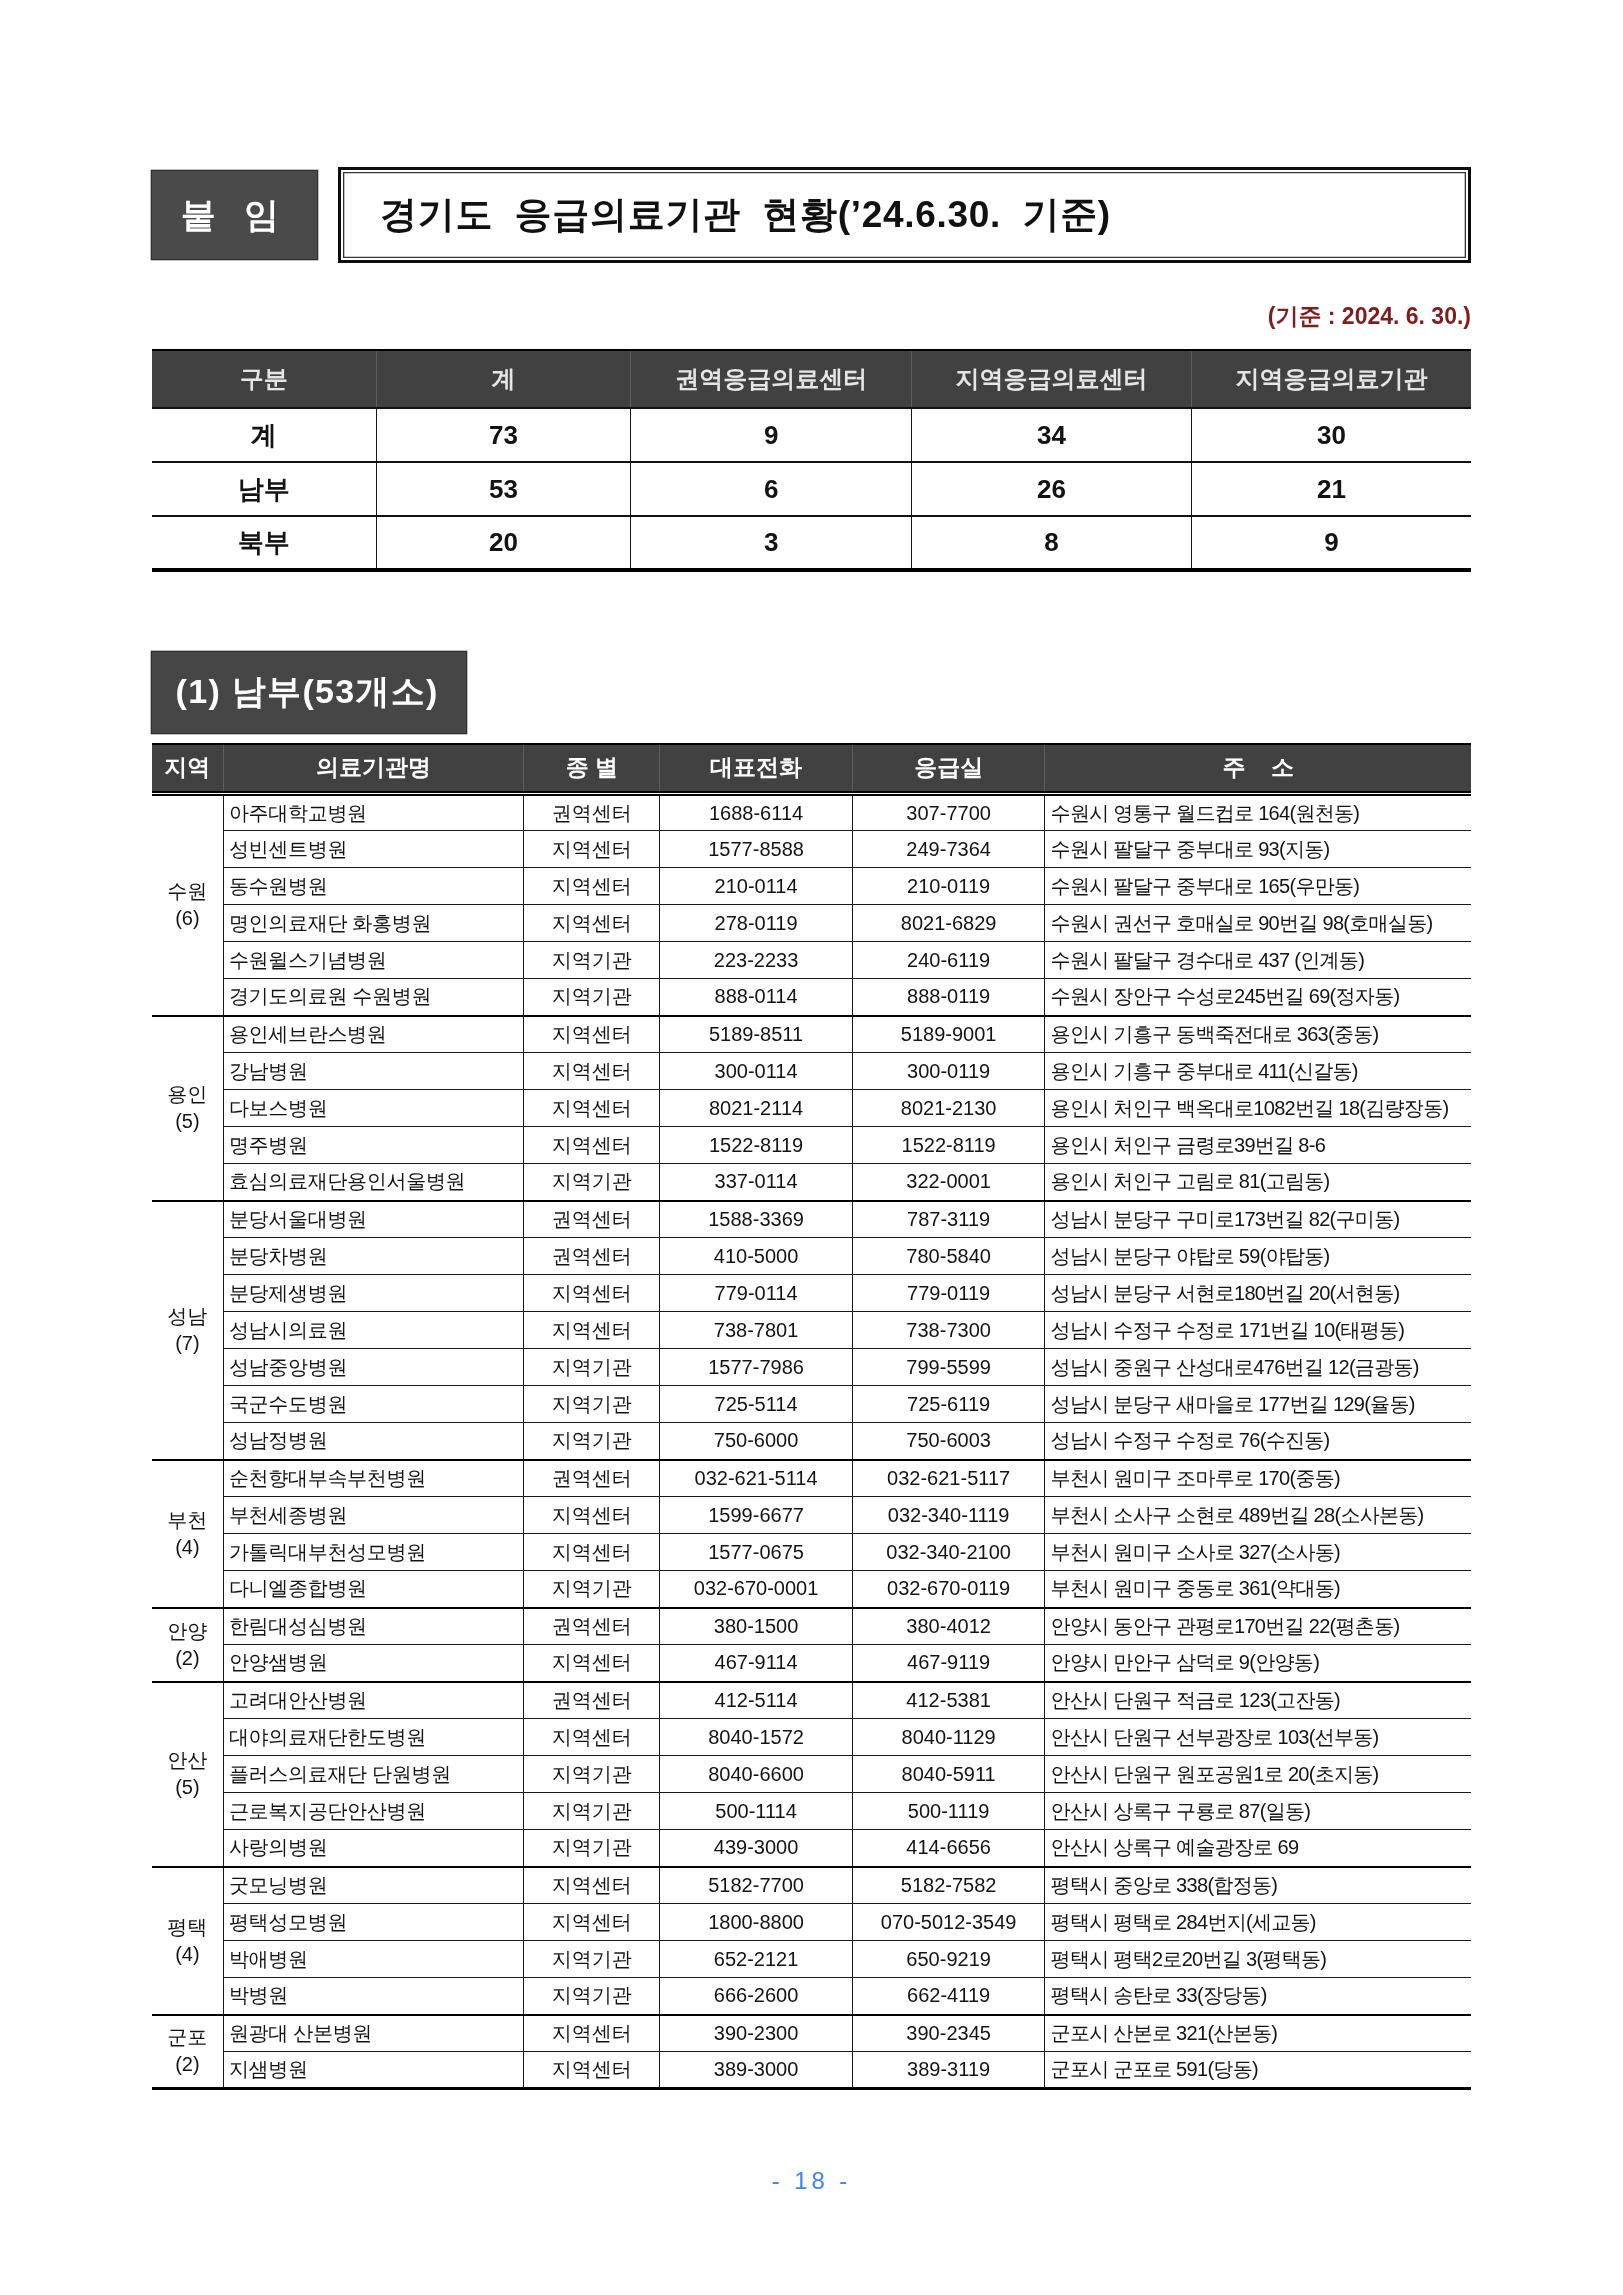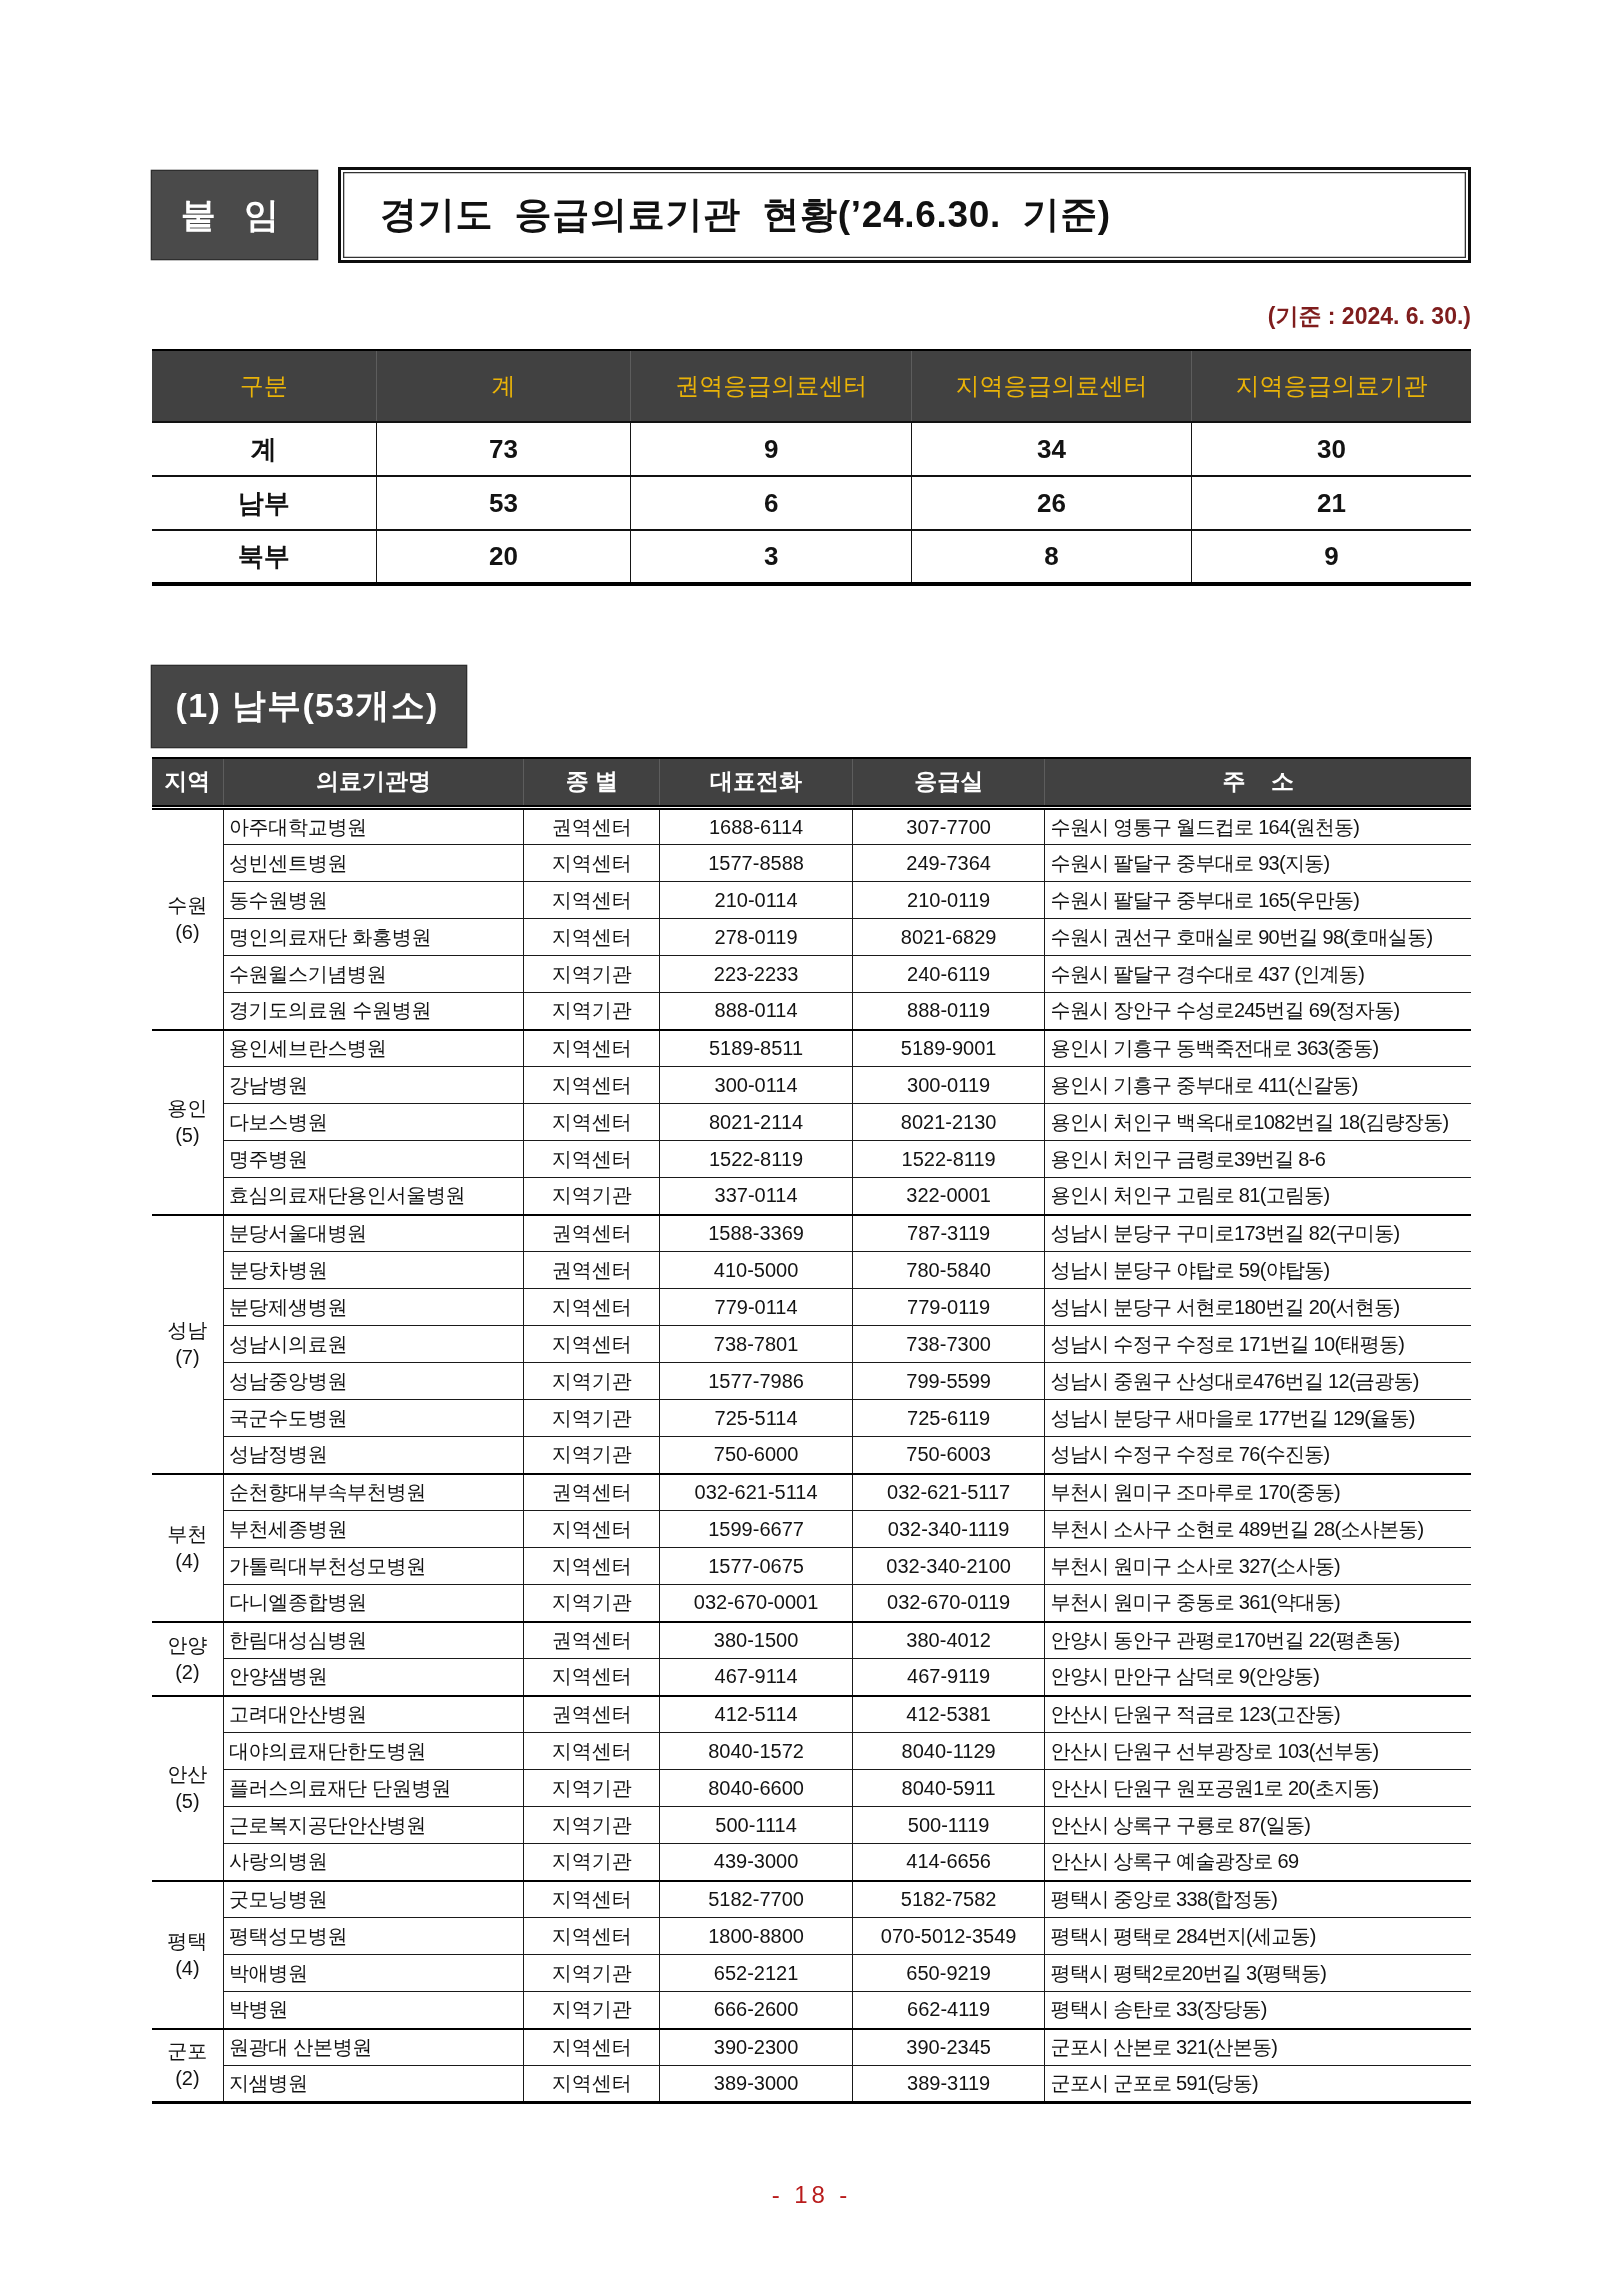--- a/index.html
+++ b/index.html
@@ -45,22 +45,22 @@
   }
 
   
   table { width: 100%; border-collapse: collapse; table-layout: fixed; }
   th, td { overflow: hidden; }
 
   
   .summary-table { margin-top: 17px; }
   .summary-table thead { border-top: 2.6px solid #000; border-bottom: 2px solid #111; }
   .summary-table th {
-    background: #414141; color: #eab308;
-    height: 72px; font-size: 24px; font-weight: normal;
+    background: #414141; color: #e5e5e5;
+    height: 58px; font-size: 24px; font-weight: bold;
     border-left: 1.3px solid #5d5d5d; border-right: 1.3px solid #5d5d5d;
     white-space: pre;
   }
   .summary-table th:first-child { border-left: none; }
   .summary-table th:last-child  { border-right: none; }
   .summary-table tbody tr { border-bottom: 2.6px solid #111; }
   .summary-table tbody tr:last-child { border-bottom: 4.6px solid #000; margin-top: 30px; }
   .summary-table td {
     height: 54px; text-align: center;
     font-size: 26px; font-weight: bold; color: #131313;
@@ -110,21 +110,21 @@
   .addr-cell {
     text-align: left; padding-left: 9.2px;
     font-size: 18.3px; letter-spacing: -0.7px;
     white-space: nowrap;
   }
 
   
   .page-footer {
     margin-top: 77px;
     text-align: center;
-    font-size: 24px; color: #b91c1c; letter-spacing: 3.9px;
+    font-size: 24px; color: #3b82f6; letter-spacing: 3.9px;
   }
 </style>
 </head>
 <body>
 
 <div class="page">
 
   <div class="header-row">
     <div class="attach-box">
       <span>붙 임</span>

